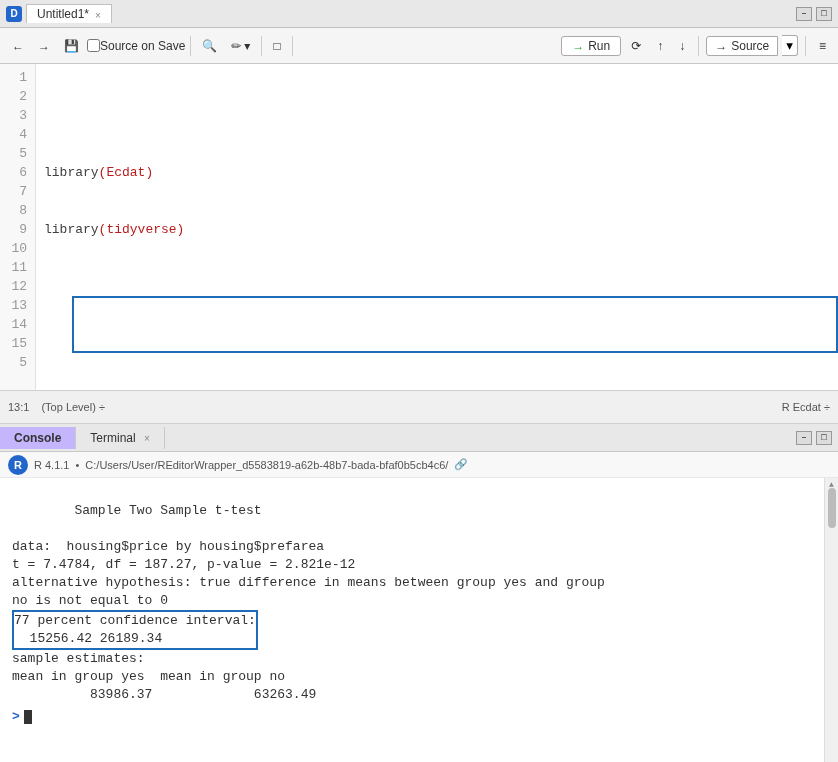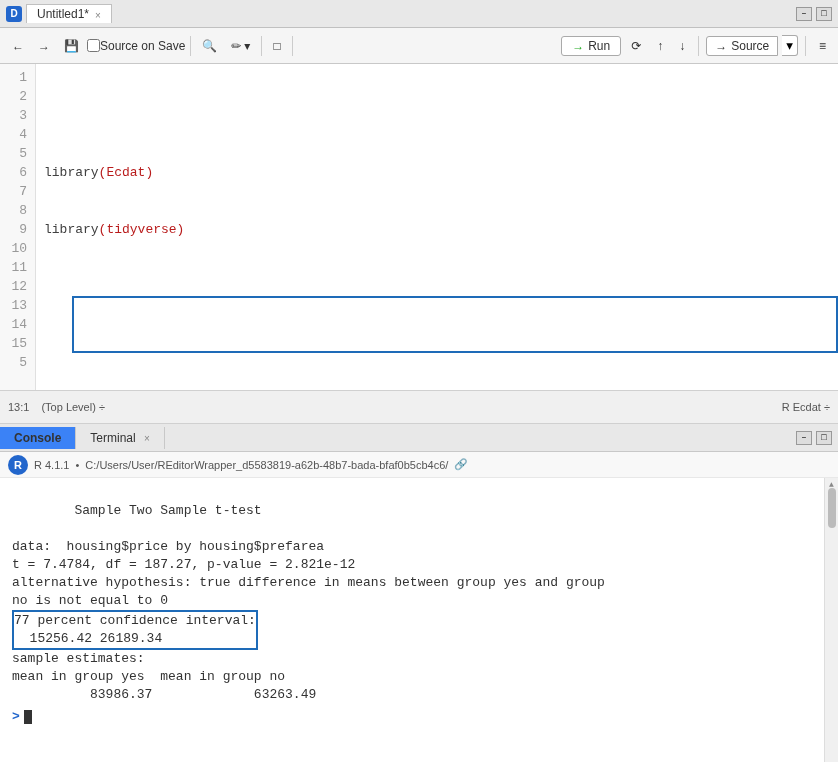--- a/index.html
+++ b/index.html
@@ -218,21 +218,21 @@
     }
     .panel-tab {
       padding: 4px 14px;
       font-family: Arial, sans-serif;
       font-size: 12px;
       cursor: pointer;
       border-right: 1px solid #c8c8c8;
       color: #333;
     }
     .panel-tab.active {
-      background: #3b82f6;
+      background: #c4b5fd;
       font-weight: bold;
     }
     .panel-tab-close {
       font-size: 10px;
       color: #888;
       margin-left: 5px;
     }
     .panel-win-btns {
       margin-left: auto;
       display: flex;

